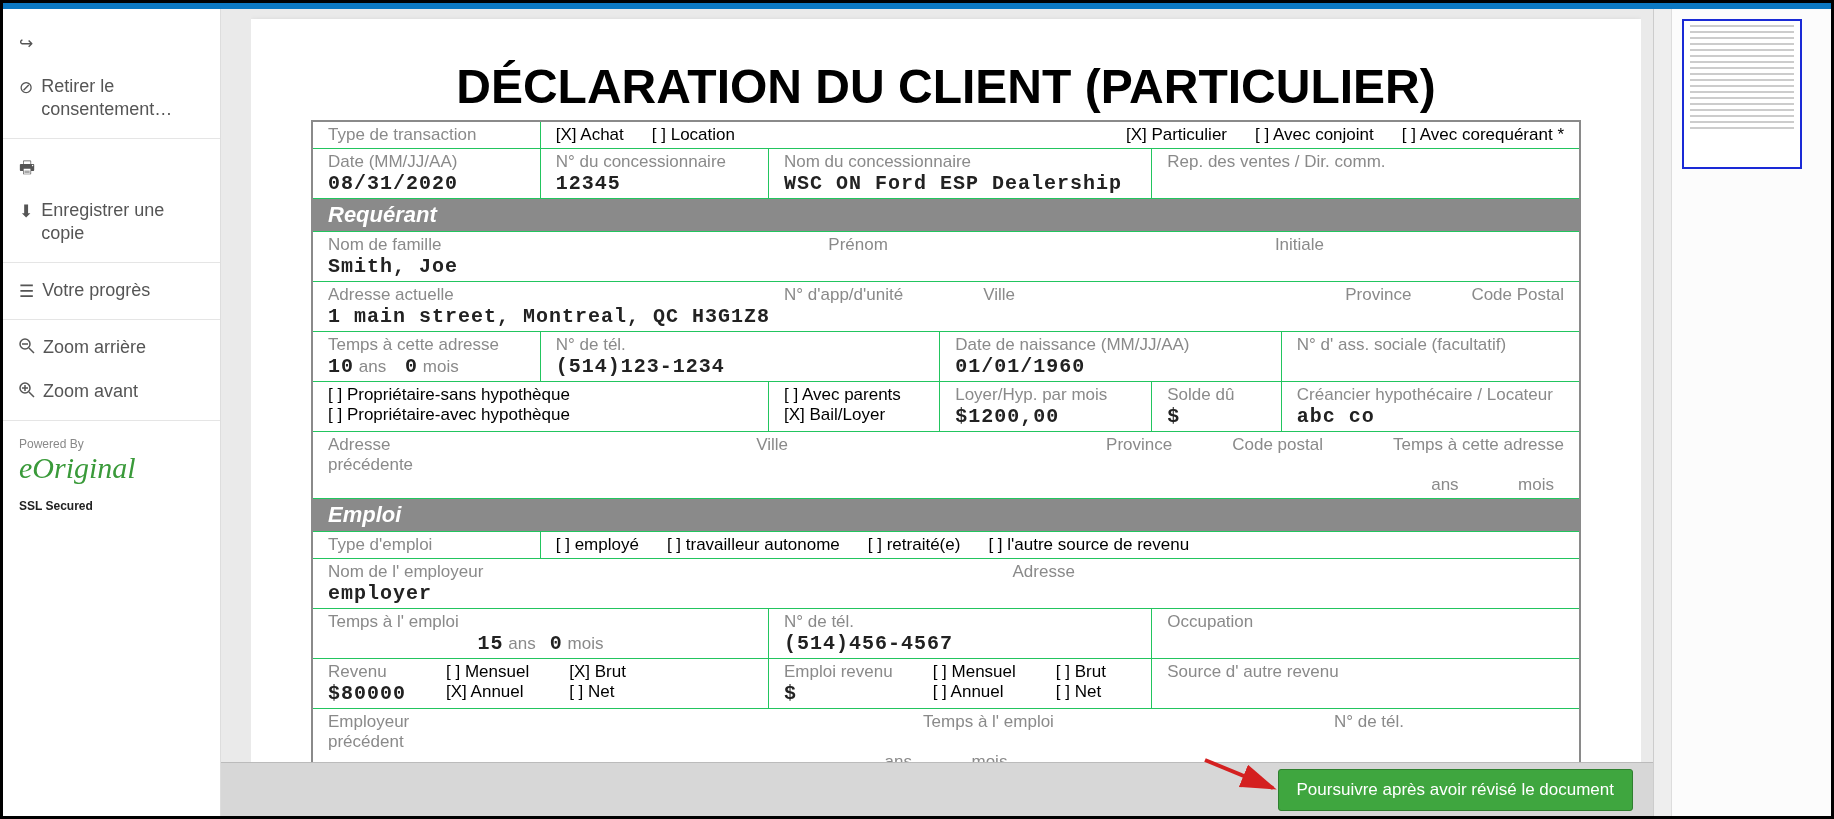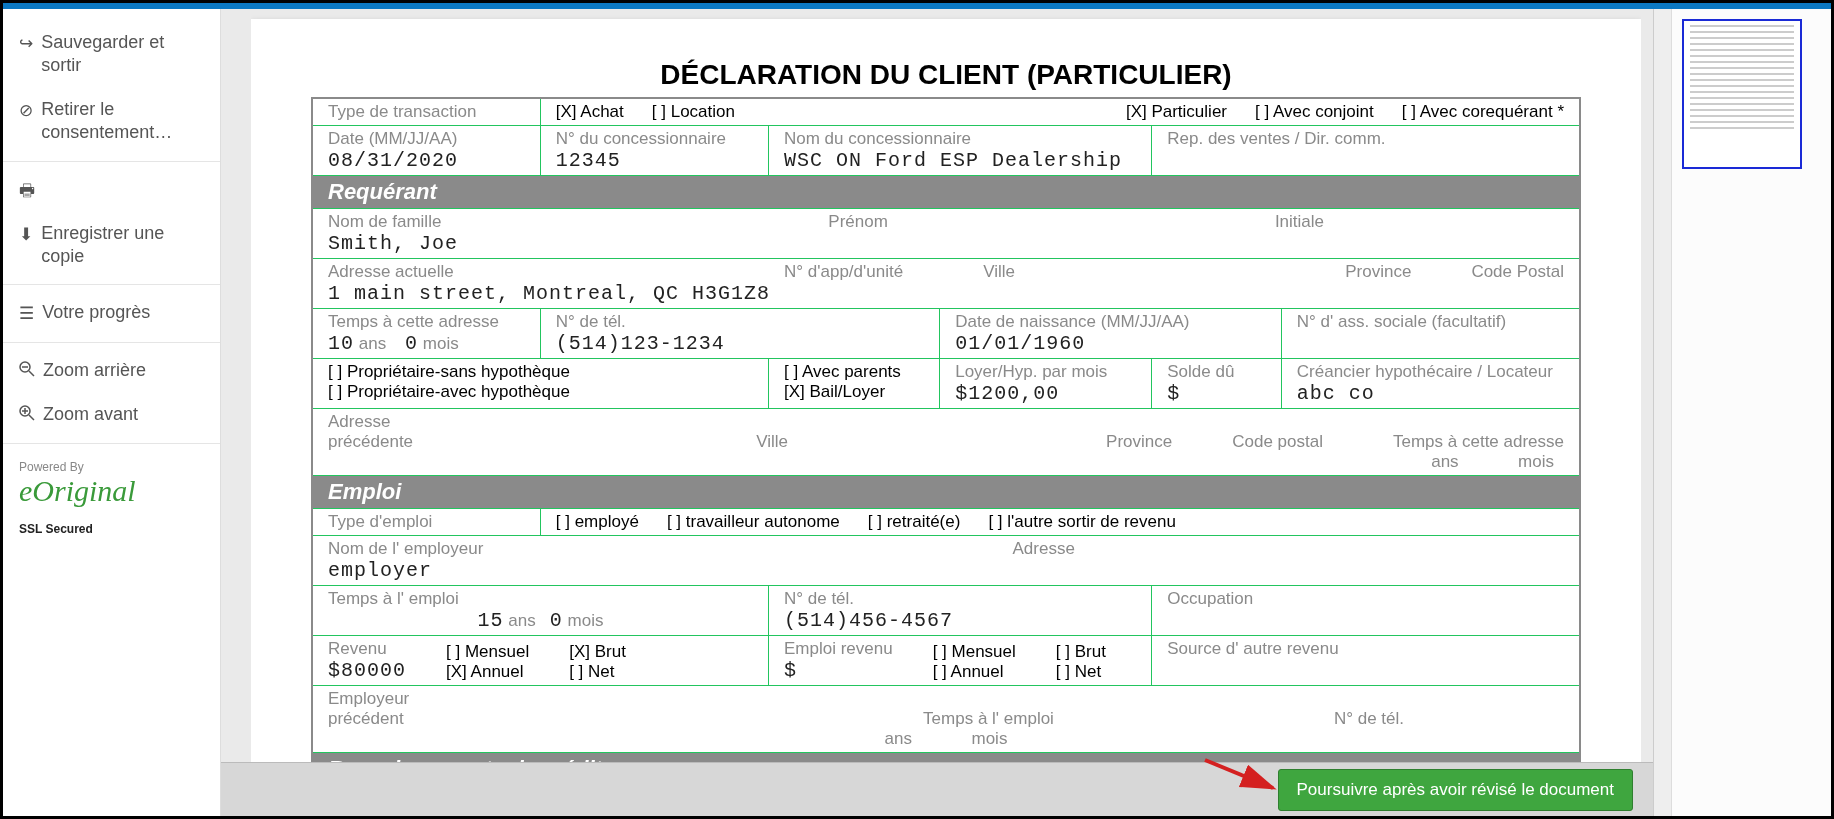--- a/index.html
+++ b/index.html
@@ -78,21 +78,21 @@
     overflow-y: scroll;
   }
   .doc {
     background: #fff;
     margin: 10px 0 60px 0;
     box-shadow: 0 2px 6px rgba(0,0,0,0.15);
     padding: 20px 60px 40px 60px;
   }
   .doc h1 {
     font-weight: bold;
-    font-size: 28px;
+    font-size: 48px;
     text-align: center;
     margin: 20px 0 6px;
     font-family: Arial, sans-serif;
   }
   .formtable {
     width: 100%;
     border: 2px solid #8a8a8a;
     border-collapse: collapse;
     font-size: 17px;
   }
@@ -111,35 +111,36 @@
   }
   .lbl {
     color: #8a8a8a;
     font-size: 17px;
   }
   .val {
     font-family: "Courier New", monospace;
     font-size: 20px;
     color: #222;
     letter-spacing: 1px;
+    font-weight: bold;
   }
   .cb {
     font-family: Arial, sans-serif;
     color: #000;
   }
   .multi-opts {
     display: flex;
     gap: 28px;
     align-items: baseline;
     color: #000;
   }
   .row-flex {
     display:flex;
     gap:40px;
-    align-items:flex-end;
+    align-items:flex-start;
   }
   .sublbl { color:#8a8a8a;text-align:center; }
   
   .continue-bar {
     position: absolute;
     bottom: 0;
     left: 0;
     right: 0;
     height: 54px;
     background: #d7d7d7;
@@ -195,21 +196,20 @@
 </style>
 </head>
 <body>
 
 <div class="topbar"></div>
 <div class="layout">
 
   <div class="sidebar">
     <div class="side-item">
       <span class="icon">↪</span>
-      <span>Sauvegarder et sortir</span>
     </div>
     <div class="side-item">
       <span class="icon">⊘</span>
       <span>Retirer le consentement…</span>
     </div>
     <div class="side-divider"></div>
     <div class="side-item">
       <span class="icon">🖶</span>
     </div>
     <div class="side-item">
@@ -394,21 +394,21 @@
                 <td colspan="6" class="section-hdr">Emploi</td>
               </tr>
 
           <tr>
             <td><span class="lbl">Type d'emploi</span></td>
             <td colspan="5">
               <div class="multi-opts">
                 <span class="cb">[  ] employé</span>
                 <span class="cb">[  ] travailleur autonome</span>
                 <span class="cb">[  ] retraité(e)</span>
-                <span class="cb">[  ] l'autre sortir de revenu</span>
+                <span class="cb">[  ] l'autre source de revenu</span>
               </div>
             </td>
           </tr>
 
           <tr>
             <td colspan="6">
               <div class="row-flex">
                 <span class="lbl">Nom de l' employeur</span>
                 <span style="flex:1"></span>
                 <span class="lbl">Adresse</span>

